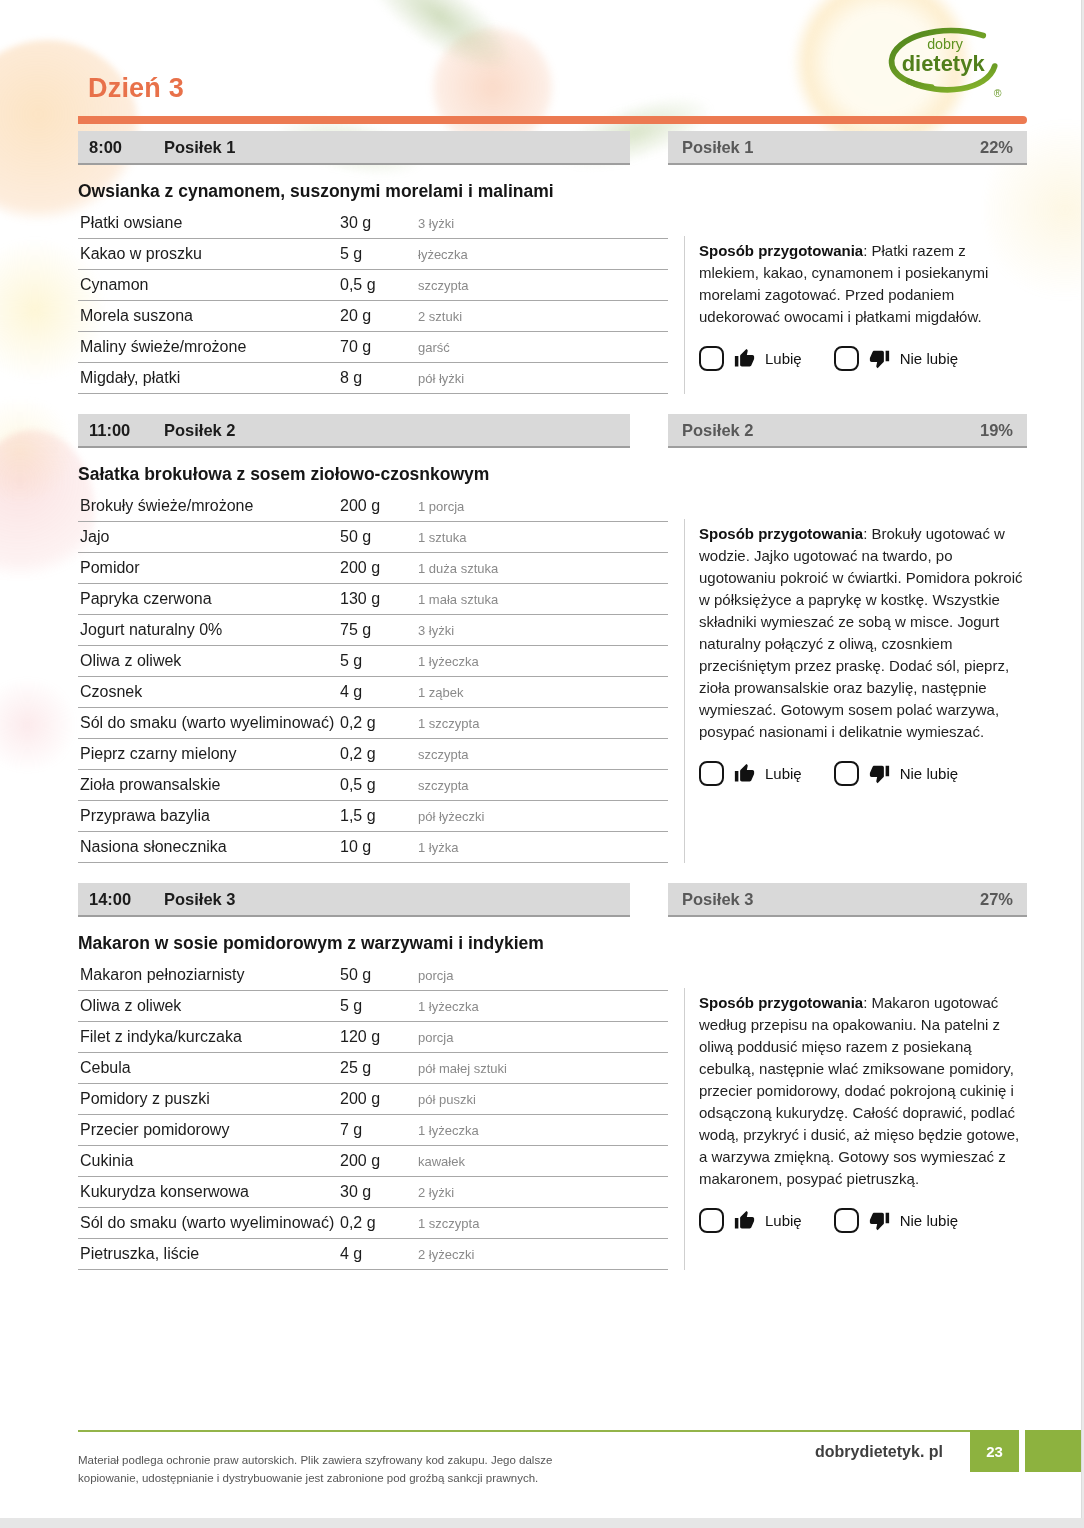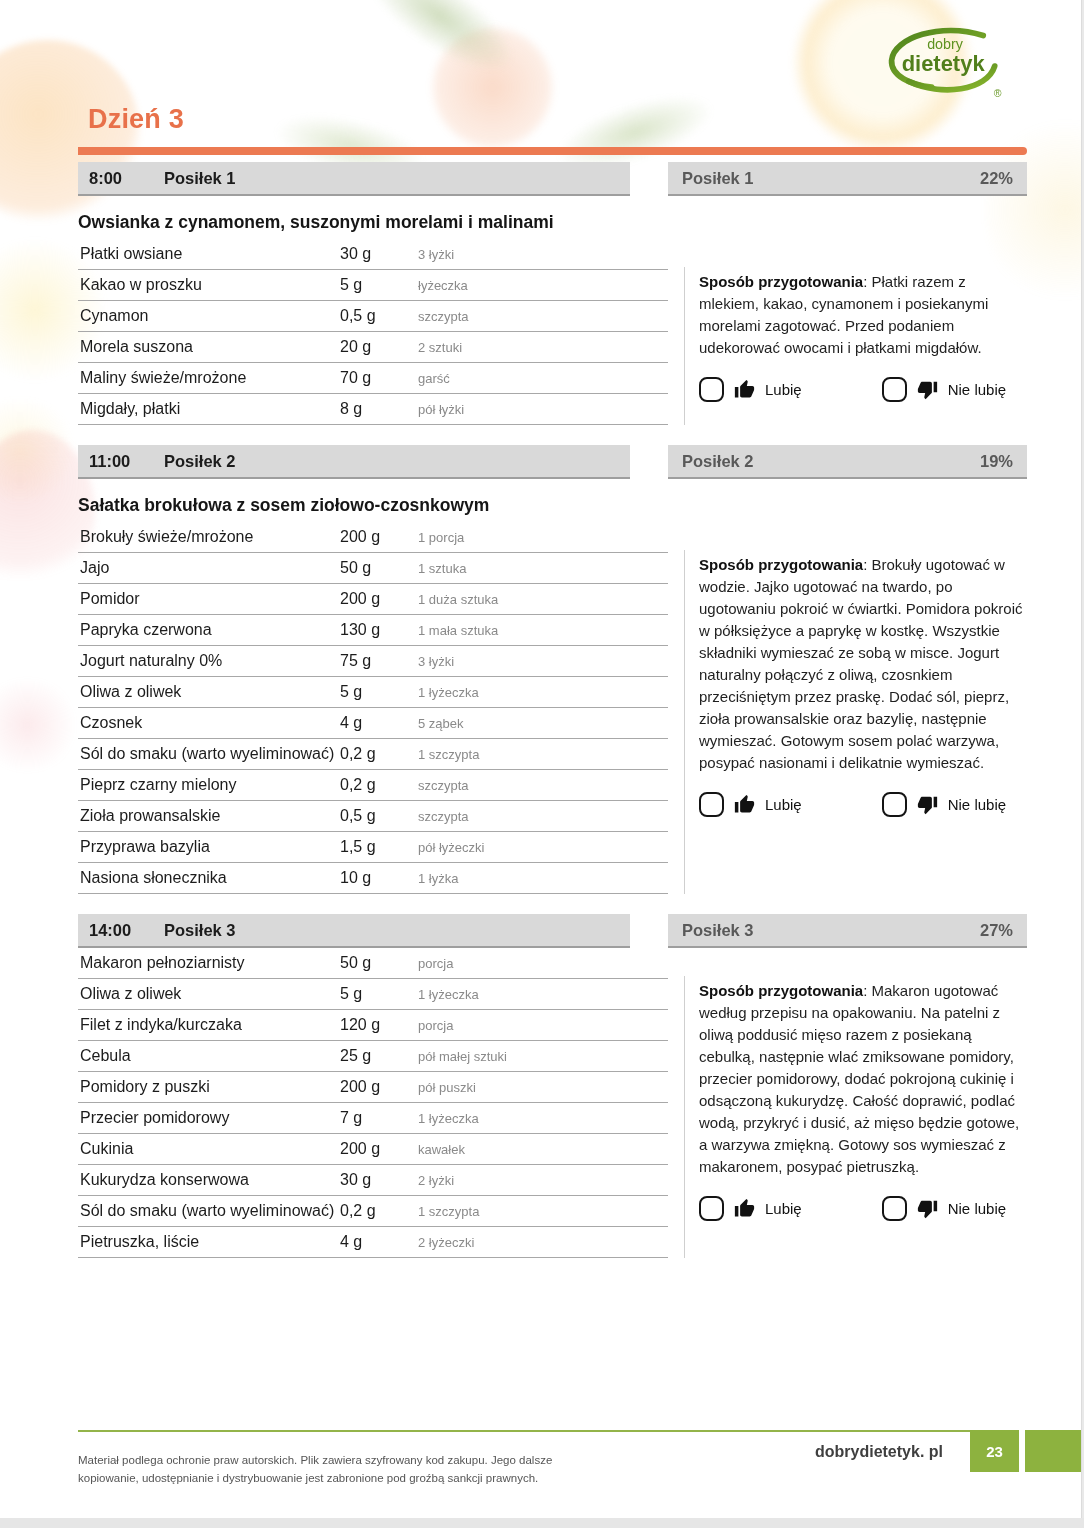--- a/index.html
+++ b/index.html
@@ -31,42 +31,42 @@
     background:radial-gradient(circle, rgba(250,226,130,.22), transparent 70%);}
   .d-grapefruit{left:-30px;top:430px;width:125px;height:165px;border-radius:50%;
     background:radial-gradient(circle at 40% 30%, rgba(238,128,128,.22), rgba(238,128,128,.10) 60%, transparent 72%);}
   .d-pink{left:-25px;top:680px;width:105px;height:90px;border-radius:50%;
     background:radial-gradient(circle, rgba(240,140,150,.18), transparent 70%);}
 
   .content{position:relative;padding:0 54px 0 78px;}
   
   .logo{position:absolute;top:26px;left:882px;width:128px;height:84px;}
   
-  .day-title{font-size:27px;font-weight:bold;color:#E8714A;margin:0 0 0 10px;padding-top:104px;letter-spacing:.2px;}
+  .day-title{font-size:27px;font-weight:bold;color:#E8714A;margin:0 0 0 10px;padding-top:73px;letter-spacing:.2px;}
   .orange-rule{margin-top:12px;height:8px;background:#EC7A52;border-radius:0 4px 4px 0;}
   
   .bars{display:flex;margin-top:7px;}
   .bar{height:34px;background:#D9D9D9;border-bottom:2px solid #9E9E9E;display:flex;align-items:center;
     font-size:16.5px;font-weight:bold;}
   .bar-left{width:552px;}
   .bar-left .time{margin-left:11px;width:75px;}
   .bar-right{flex:1;margin-left:38px;justify-content:space-between;padding:0 14px;color:#595959;}
   
   .recipe{font-size:17.5px;font-weight:bold;margin:16px 0 6px 0;color:#161616;}
   .cols{display:flex;align-items:stretch;margin-bottom:20px;}
   .ing-table{width:590px;}
   .ing-row{display:grid;grid-template-columns:260px 78px 1fr;align-items:center;
     padding:5px 2px;border-bottom:1px solid #A8A8A8;min-height:31px;}
   .ing-name{font-size:16px;line-height:1.25;}
   .ing-amount{font-size:16px;}
   .ing-measure{font-size:13px;color:#8A8A8A;}
   .prep-col{flex:1;margin-left:16px;border-left:1px solid #CFCFCF;padding:4px 0 0 14px;margin-top:28px;}
   .prep{font-size:15px;line-height:1.47;color:#1f1f1f;margin:0;max-width:334px;}
   .prep b{color:#111;}
-  .likes{display:flex;gap:80px;margin-top:18px;align-items:center;}
+  .likes{display:flex;gap:32px;margin-top:18px;align-items:center;}
   .like-group{display:flex;align-items:center;gap:10px;cursor:pointer;}
   .checkbox{width:25px;height:25px;border:2.5px solid #141414;border-radius:8px;background:#fff;flex:0 0 auto;}
   .thumb{width:21px;height:21px;fill:#111;flex:0 0 auto;}
   .like-label{font-size:15px;color:#111;}
   
   .footer{position:absolute;left:0;bottom:32px;width:100%;height:56px;}
   .footer-line{position:absolute;left:78px;top:0;width:892px;height:2px;background:#93B44A;}
   .legal{position:absolute;left:78px;top:21px;width:610px;font-size:11.5px;line-height:1.6;color:#555;}
   .site{position:absolute;right:138px;top:13px;font-weight:bold;font-size:16px;color:#3F3F3F;margin-left:32px;}
   .pgbox{position:absolute;left:970px;top:0;width:49px;height:42px;background:#8DB23F;color:#fff;
@@ -219,21 +219,21 @@
                 <span class="ing-measure">3 łyżki</span>
               </div>
             <div class="ing-row">
                 <span class="ing-name">Oliwa z oliwek</span>
                 <span class="ing-amount">5 g</span>
                 <span class="ing-measure">1 łyżeczka</span>
               </div>
             <div class="ing-row">
                 <span class="ing-name">Czosnek</span>
                 <span class="ing-amount">4 g</span>
-                <span class="ing-measure">5 ząbek</span>
+                <span class="ing-measure">1 ząbek</span>
               </div>
             <div class="ing-row">
                 <span class="ing-name">Sól do smaku (warto wyeliminować)</span>
                 <span class="ing-amount">0,2 g</span>
                 <span class="ing-measure">1 szczypta</span>
               </div>
             <div class="ing-row">
                 <span class="ing-name">Pieprz czarny mielony</span>
                 <span class="ing-amount">0,2 g</span>
                 <span class="ing-measure">szczypta</span>
@@ -280,20 +280,21 @@
         <div class="bars">
           <div class="bar bar-left">
             <span class="time">14:00</span>
             <span>Posiłek 3</span>
           </div>
           <div class="bar bar-right">
             <span>Posiłek 3</span>
             <span>27%</span>
           </div>
         </div>
+        <h2 class="recipe">Makaron w sosie pomidorowym z warzywami i indykiem</h2>
         <div class="cols">
           <div class="ing-table">
             <div class="ing-row">
                 <span class="ing-name">Makaron pełnoziarnisty</span>
                 <span class="ing-amount">50 g</span>
                 <span class="ing-measure">porcja</span>
               </div>
             <div class="ing-row">
                 <span class="ing-name">Oliwa z oliwek</span>
                 <span class="ing-amount">5 g</span>

